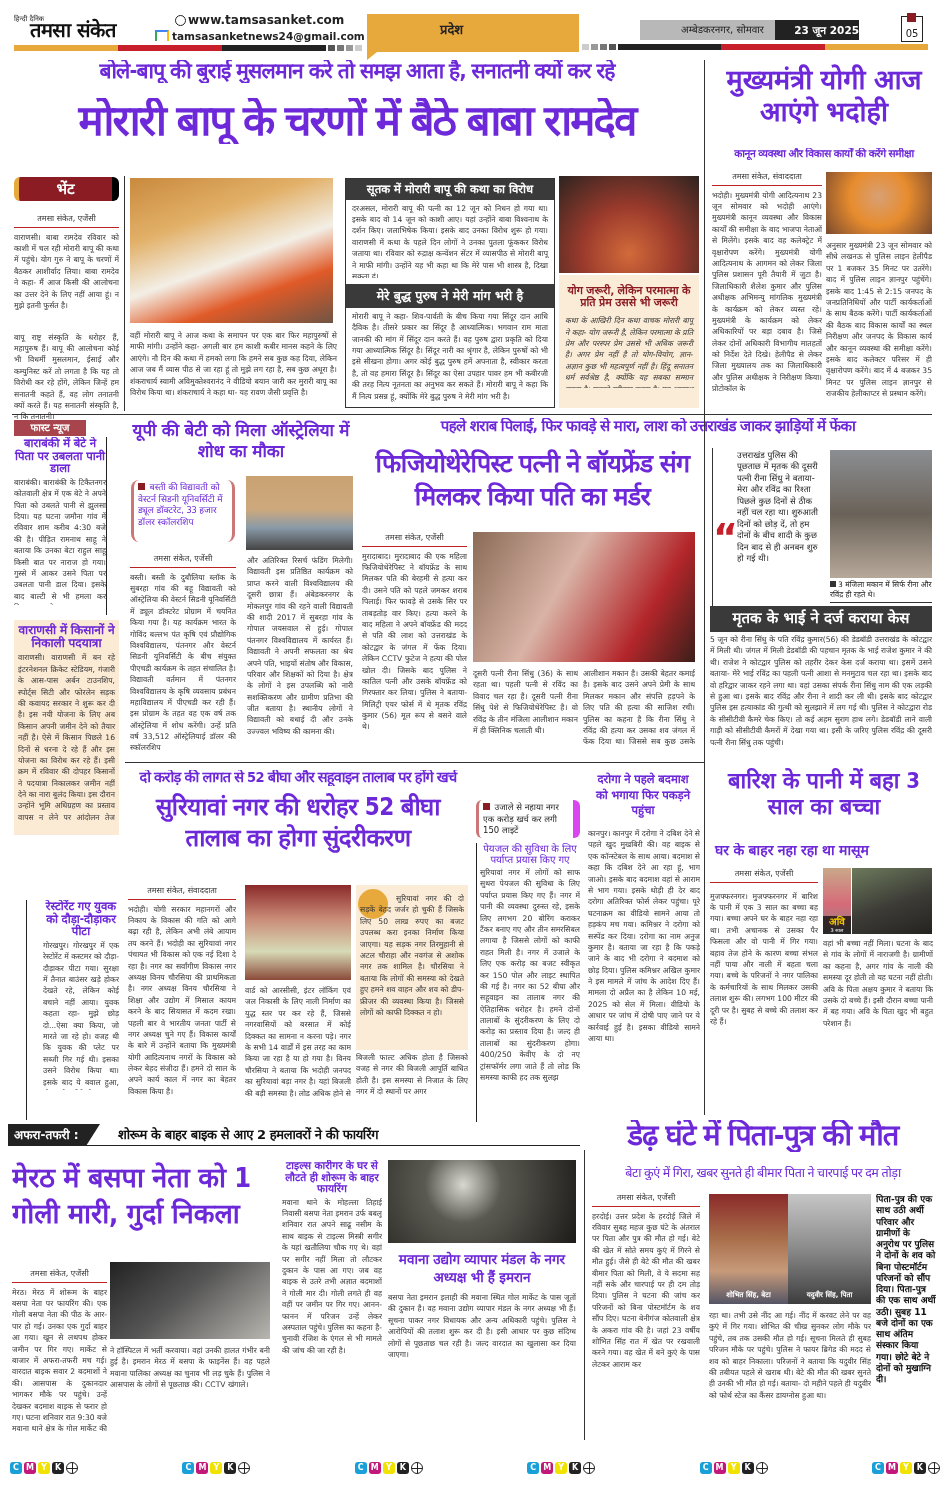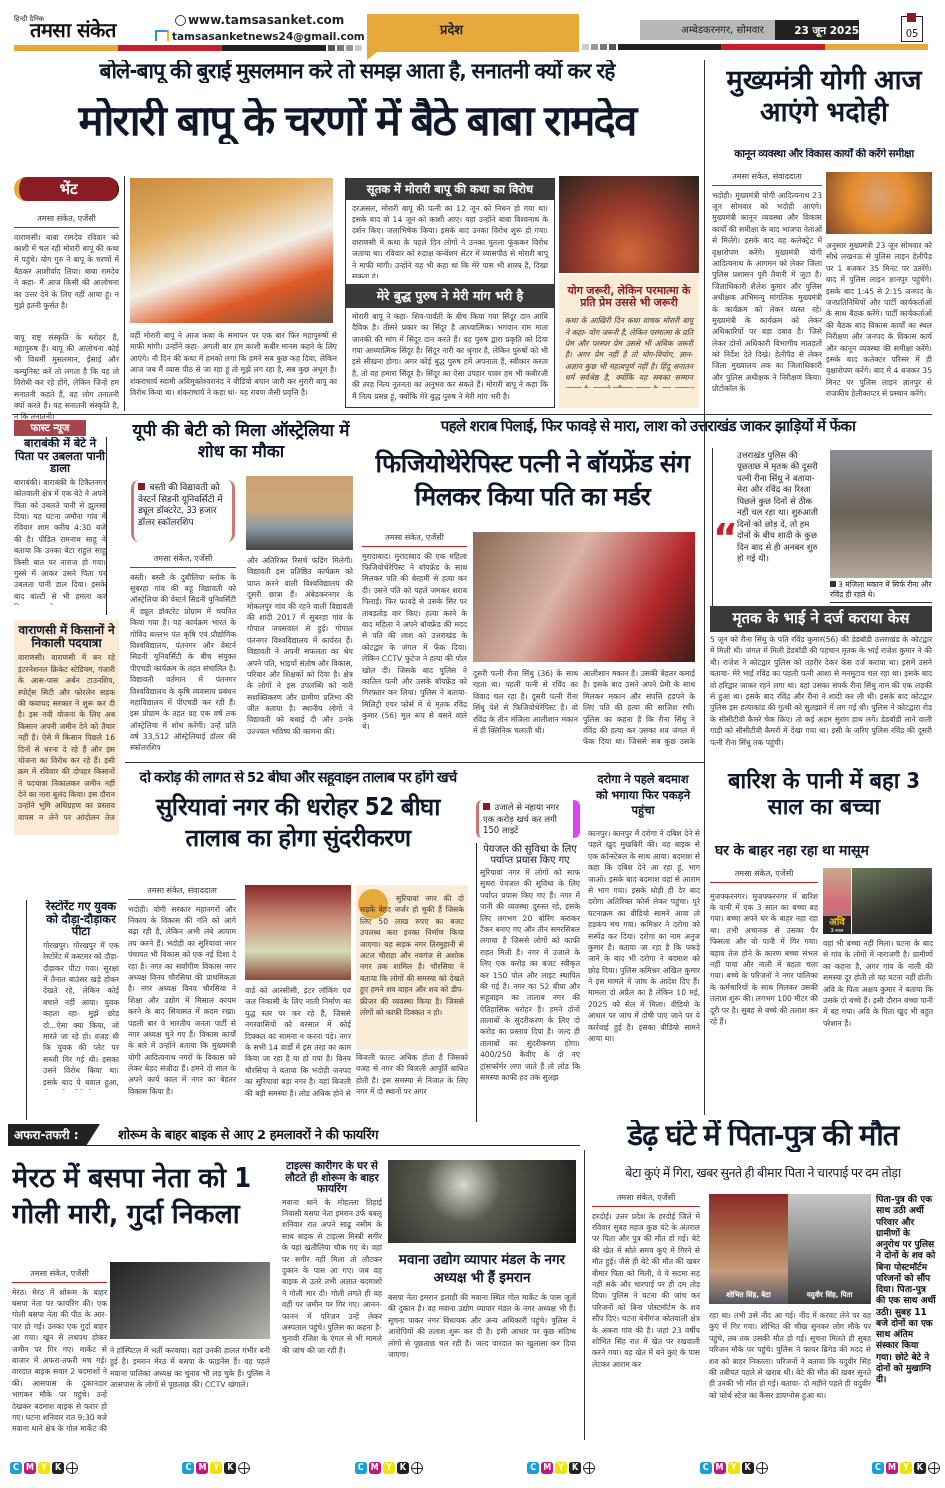--- a/index.html
+++ b/index.html
@@ -1,20 +1,20 @@
 <!DOCTYPE html>
 <html><head>
 <meta charset="utf-8">
 <style>
 *{box-sizing:border-box;margin:0;padding:0}
 body{width:945px;height:1488px;background:#fff;font-family:"DejaVu Sans",sans-serif;color:#222;position:relative;overflow:hidden;font-size:8px;line-height:1.45}
 .abs{position:absolute}
 .t{font-size:7.6px;line-height:1.5;text-align:justify;color:#333;overflow:hidden}
 .byline{font-size:8px;text-align:center;border-bottom:1.5px solid #b22;padding-bottom:2px;margin-bottom:4px;color:#333}
-.hd{font-family:"DejaVu Sans Condensed","DejaVu Sans",sans-serif;font-weight:bold;color:#0f172a;text-align:center;line-height:1.1;overflow:hidden}
+.hd{font-family:"DejaVu Sans Condensed","DejaVu Sans",sans-serif;font-weight:bold;color:#6d28d9;text-align:center;line-height:1.1;overflow:hidden}
 .photo{background:#888;overflow:hidden}
 .bar-dark{background:#3a3a3a;color:#fff;font-weight:bold;text-align:center}
 .vrule{position:absolute;width:1px;background:#333}
 .hrule{position:absolute;height:1px;background:#333}
 .cmyk{display:flex;gap:2px;align-items:center}
 .cmyk span{width:12px;height:12px;border-radius:3px;font-size:8px;color:#fff;display:flex;align-items:center;justify-content:center;font-weight:bold}
 .reg{width:12px;height:12px;border:1px solid #222;border-radius:50%;position:relative}
 .reg:before{content:"";position:absolute;left:5px;top:0;width:1px;height:10px;background:#222}
 .reg:after{content:"";position:absolute;top:5px;left:0;height:1px;width:10px;background:#222}
 </style>
@@ -57,21 +57,21 @@
   </div>
   <div class="abs" style="left:901px;top:16px;width:22px;height:26px;border:1.5px solid #222;background:#fff">
     <div style="position:absolute;left:5px;top:-4px;width:9px;height:9px;background:#8b1c24"></div>
     <div style="position:absolute;left:0;right:0;bottom:0;text-align:center;font-size:10px;color:#222">05</div>
   </div>
 </div>
 
 <div class="abs hd" style="left:12px;top:60px;width:690px;font-size:21px;font-weight:bold;white-space:nowrap;letter-spacing:-0.8px">बोले-बापू की बुराई मुसलमान करे तो समझ आता है, सनातनी क्यों कर रहे</div>
 <div class="abs hd" style="left:12px;top:98px;width:690px;font-size:42px;font-weight:bold;white-space:nowrap;letter-spacing:-1.8px">मोरारी बापू के चरणों में बैठे बाबा रामदेव</div>
 
-<div class="abs" style="left:14px;top:177px;width:105px;height:24px;background:#8b1c24;border-left:5px solid #e8a93c;border-right:1px solid #000000;border-radius:12px;color:#fff;text-align:center;font-weight:bold;font-size:15px;line-height:24px">
+<div class="abs" style="left:14px;top:177px;width:105px;height:24px;background:#8b1c24;border-left:5px solid #e8a93c;border-right:7px solid #000000;border-radius:6px;color:#fff;text-align:center;font-weight:bold;font-size:15px;line-height:24px">
   <span>भेंट</span>
 </div>
 <div class="abs" style="left:14px;top:213px;width:105px">
   <div class="byline">तमसा संकेत, एजेंसी</div>
   <p class="t" style="height:100px">वाराणसी। बाबा रामदेव रविवार को काशी में चल रही मोरारी बापू की कथा में पहुंचे। योग गुरु ने बापू के चरणों में बैठकर आशीर्वाद लिया। बाबा रामदेव ने कहा- मैं आज किसी की आलोचना का उत्तर देने के लिए नहीं आया हूं। न मुझे इतनी फुर्सत है।</p>
   <p class="t" style="height:135px">बापू राष्ट्र संस्कृति के धरोहर हैं, महापुरुष हैं। बापू की आलोचना कोई भी विधर्मी मुसलमान, ईसाई और कम्युनिस्ट करें तो लगता है कि यह तो विरोधी कर रहे होंगे, लेकिन जिन्हें हम सनातनी कहते हैं, वह लोग तनातनी क्यों करते हैं। यह सनातनी संस्कृति है, न कि तनातनी।</p>
 </div>
 
 <div class="abs photo" style="left:130px;top:178px;width:203px;height:145px;background:linear-gradient(160deg,#c98a3e 0%,#e2b068 30%,#f3efe6 55%,#e05a28 75%,#6f5544 100%)"></div>
 <p class="abs t" style="left:130px;top:330px;width:207px;height:80px">वहीं मोरारी बापू ने आज कथा के समापन पर एक बार फिर महापुरुषों से माफी मांगी। उन्होंने कहा- अगली बार हम काशी कबीर मानस कहने के लिए आएंगे। नौ दिन की कथा में हमको लगा कि हमने सब कुछ कह दिया, लेकिन आज जब मैं व्यास पीठ से जा रहा हूं तो मुझे लग रहा है, सब कुछ अधूरा है। शंकराचार्य स्वामी अविमुक्तेश्वरानंद ने वीडियो बयान जारी कर मुरारी बापू का विरोध किया था। शंकराचार्य ने कहा था- यह रावण जैसी प्रवृत्ति है।</p>

